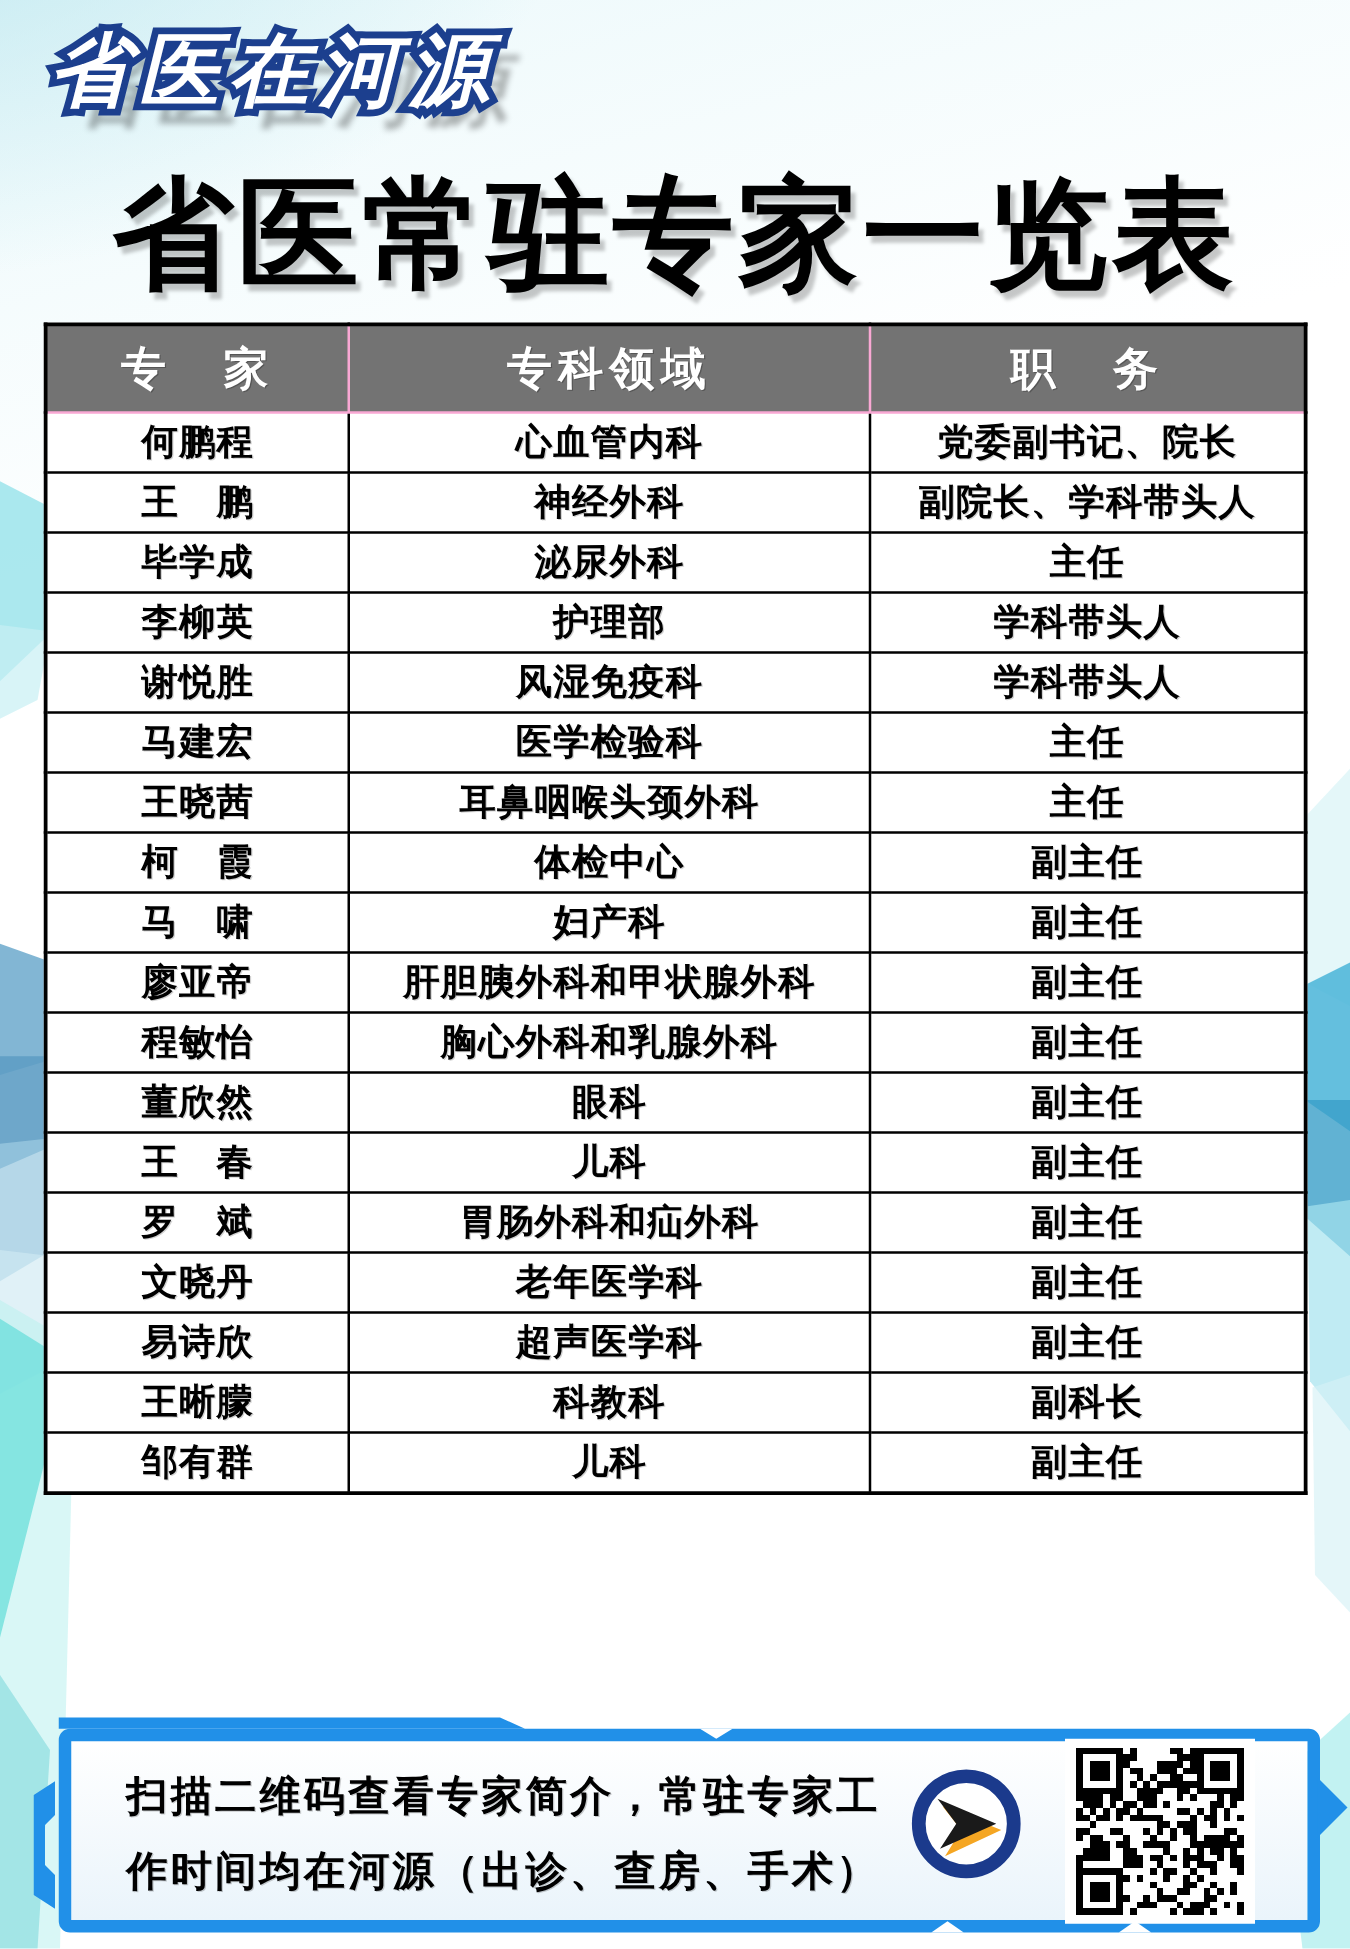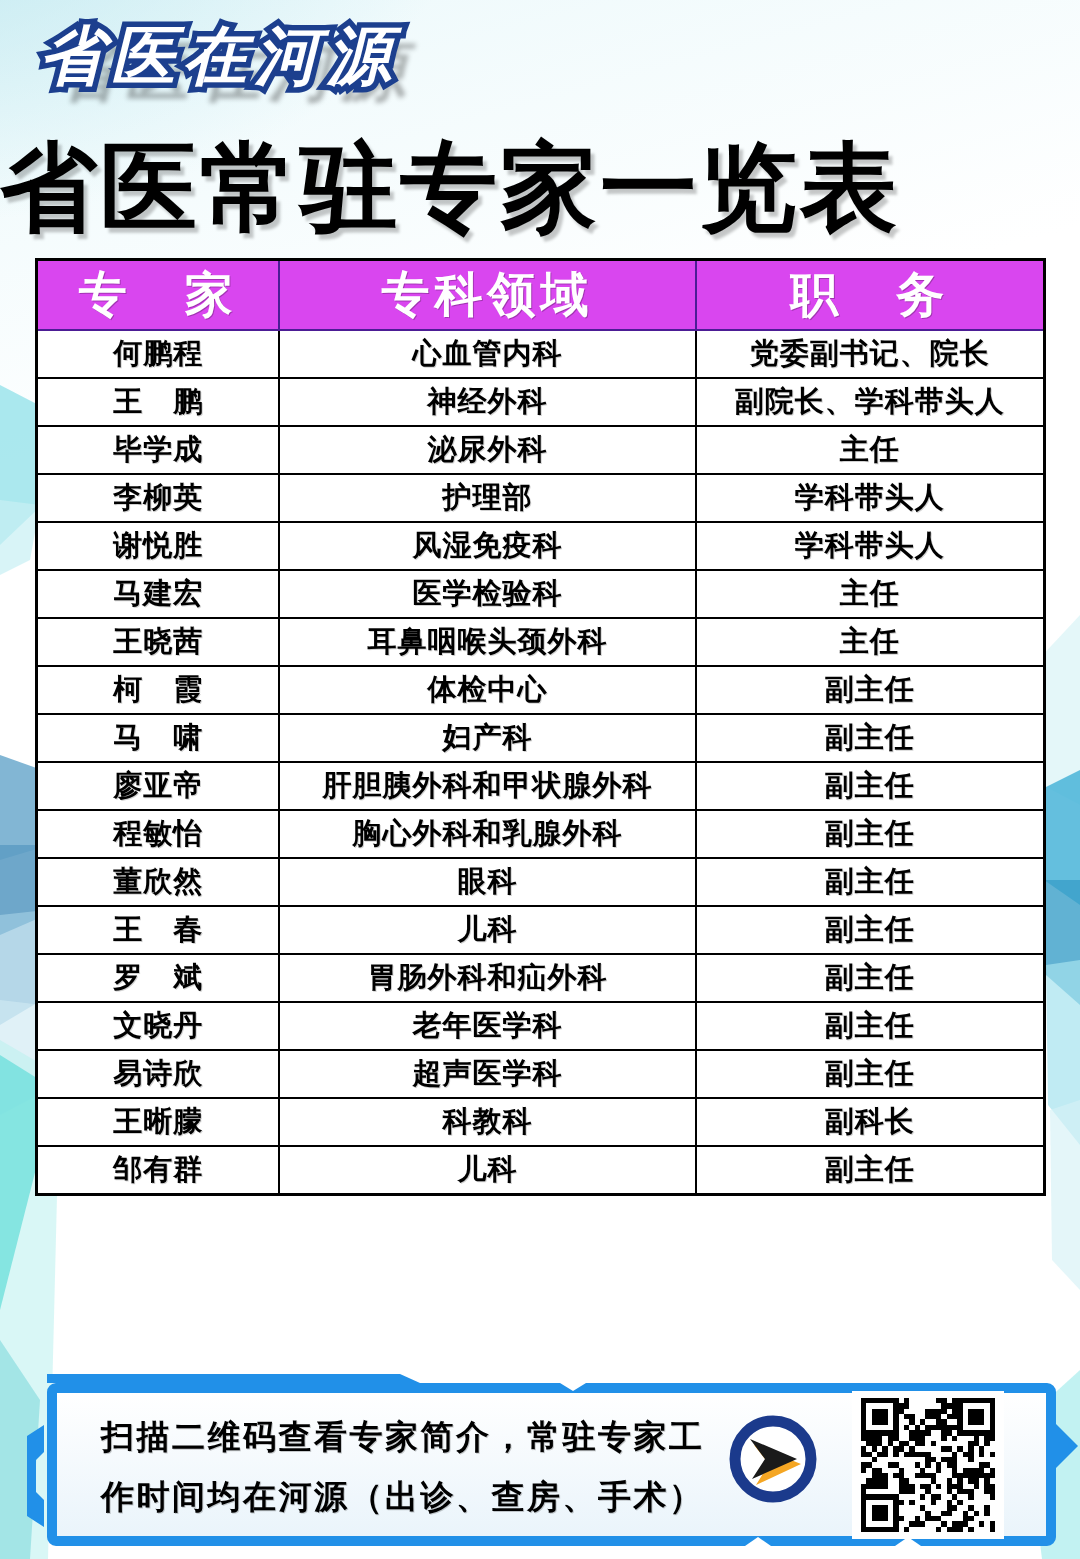--- a/index.html
+++ b/index.html
@@ -24,34 +24,34 @@
   }
   .badge .stroke{
     -webkit-text-stroke:11px #1c3f8e;color:#1c3f8e;
     text-shadow:14px 16px 5px rgba(0,0,0,.30);
   }
   .badge .fill{position:absolute;left:0;top:0;color:#ffffff;}
 
   
   .title{
     position:absolute;left:0;top:124px;width:100%;z-index:2;
-    font-size:97px;font-weight:900;color:#000;
+    text-align:center;font-size:97px;font-weight:900;color:#000;
     letter-spacing:3px;text-shadow:4px 5px 3px rgba(0,0,0,.22);
     white-space:nowrap;
   }
 
   
   .table-wrap{position:absolute;left:35px;top:258px;width:1011px;z-index:2;}
   table.experts{
     border-collapse:collapse;width:100%;background:#ffffff;
     border:3px solid #000;table-layout:fixed;
   }
   table.experts th{
-    background:#d946ef;color:#ffffff;font-size:48px;font-weight:bold;
-    height:66px;border:2px solid #4c1d95;letter-spacing:5px;
+    background:#737373;color:#ffffff;font-size:36px;font-weight:bold;
+    height:66px;border:2px solid #f9a8d4;letter-spacing:5px;
     text-shadow:1px 1px 0 rgba(0,0,0,.25);
   }
   table.experts td{
     font-size:29px;font-weight:bold;color:#000;text-align:center;
     height:44px;border:2px solid #000;letter-spacing:1px;
     text-shadow:1px 1px 0 rgba(0,0,0,.18);
   }
 
   
   .banner{

